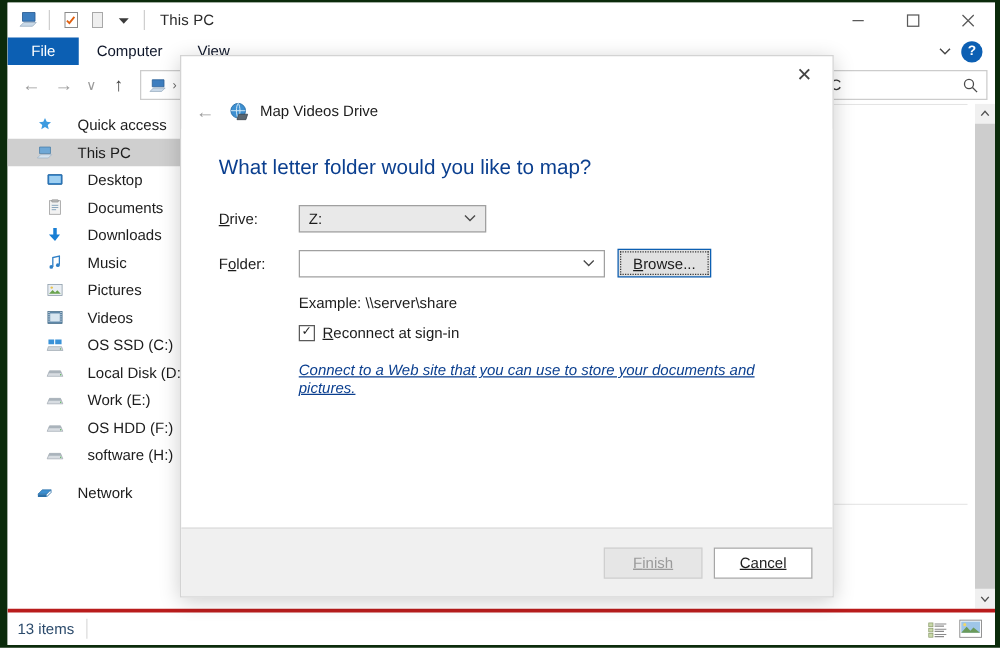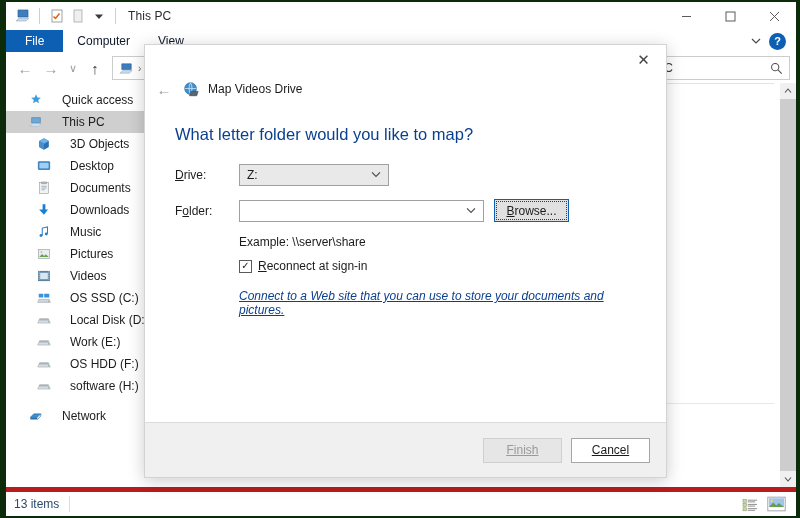--- a/index.html
+++ b/index.html
@@ -126,21 +126,21 @@
   .vscroll {
     position: absolute; right: 0; top: 0; bottom: 0; width: 16px;
     background: #f0f0f0; display: flex; flex-direction: column; align-items: center;
   }
   .vscroll .arrow { height: 16px; width: 16px; display: flex; align-items: center; justify-content: center; color: #606060; font-size: 8px; }
   .vscroll .thumb { width: 16px; flex: 1; background: #cdcdcd; }
 
   
   .statusbar {
     position: absolute; left: 0; bottom: 0; width: 100%; height: 29px;
-    background: #ffffff; border-top: 5px solid #b91c1c;
+    background: #ffffff; border-top: 3px solid #b91c1c;
     display: flex; align-items: center; padding: 0 8px;
     font-size: 12px; color: #2b4a6b;
   }
   .status-div { width: 1px; height: 16px; background: #dcdcdc; margin-left: 10px; }
   .view-btns { margin-left: auto; display: flex; gap: 2px; align-items: center; }
   .view-btn { width: 24px; height: 22px; display: flex; align-items: center; justify-content: center; }
 
   
   #dialog {
     position: absolute;
@@ -329,30 +329,20 @@
       <div class="nav-item selected">
         <span class="nav-ico">
           <svg width="14" height="14" viewBox="0 0 16 16">
             <path d="M3 3h10v6H3z" fill="#6fa8d6" stroke="#4b7fa8" stroke-width="0.7"></path>
             <path d="M1 13l3-3h10l-3 3z" fill="#d5e3ef" stroke="#9ab0c4" stroke-width="0.6"></path>
           </svg>
         </span>
         <span>This PC</span>
       </div>
 
-      <div class="nav-item indent">
-        <span class="nav-ico">
-          <svg width="14" height="14" viewBox="0 0 16 16">
-            <path d="M8 1.5l5.5 3v7L8 14.5 2.5 11.5v-7z" fill="#2f6fb0"></path>
-            <path d="M8 1.5l5.5 3L8 7.8 2.5 4.5z" fill="#6eb4e8"></path>
-            <path d="M8 7.8v6.7L2.5 11.5v-7z" fill="#4a8fcc"></path>
-          </svg>
-        </span>
-        <span>3D Objects</span>
-      </div>
 
       <div class="nav-item indent">
         <span class="nav-ico">
           <svg width="14" height="14" viewBox="0 0 16 16">
             <rect x="1.5" y="3" width="13" height="9" rx="0.6" fill="#2f7fc6" stroke="#1f5f99" stroke-width="0.7"></rect>
             <rect x="2.7" y="4.2" width="10.6" height="6.6" fill="#9fd0f2"></rect>
           </svg>
         </span>
         <span>Desktop</span>
       </div>

